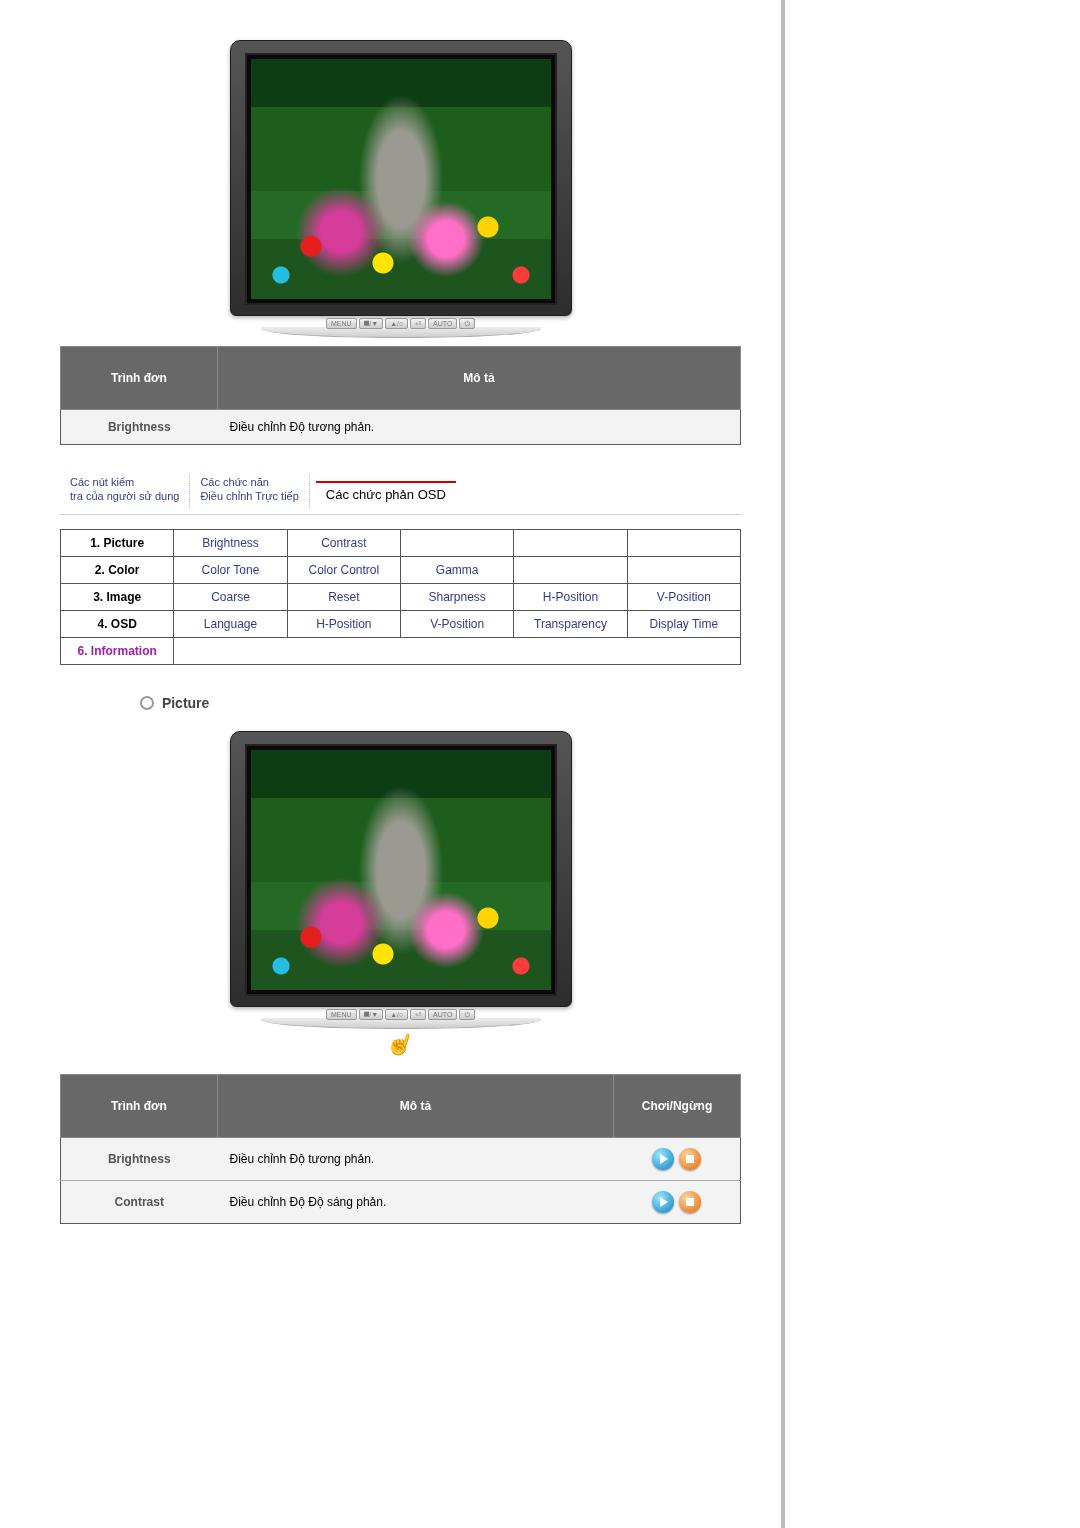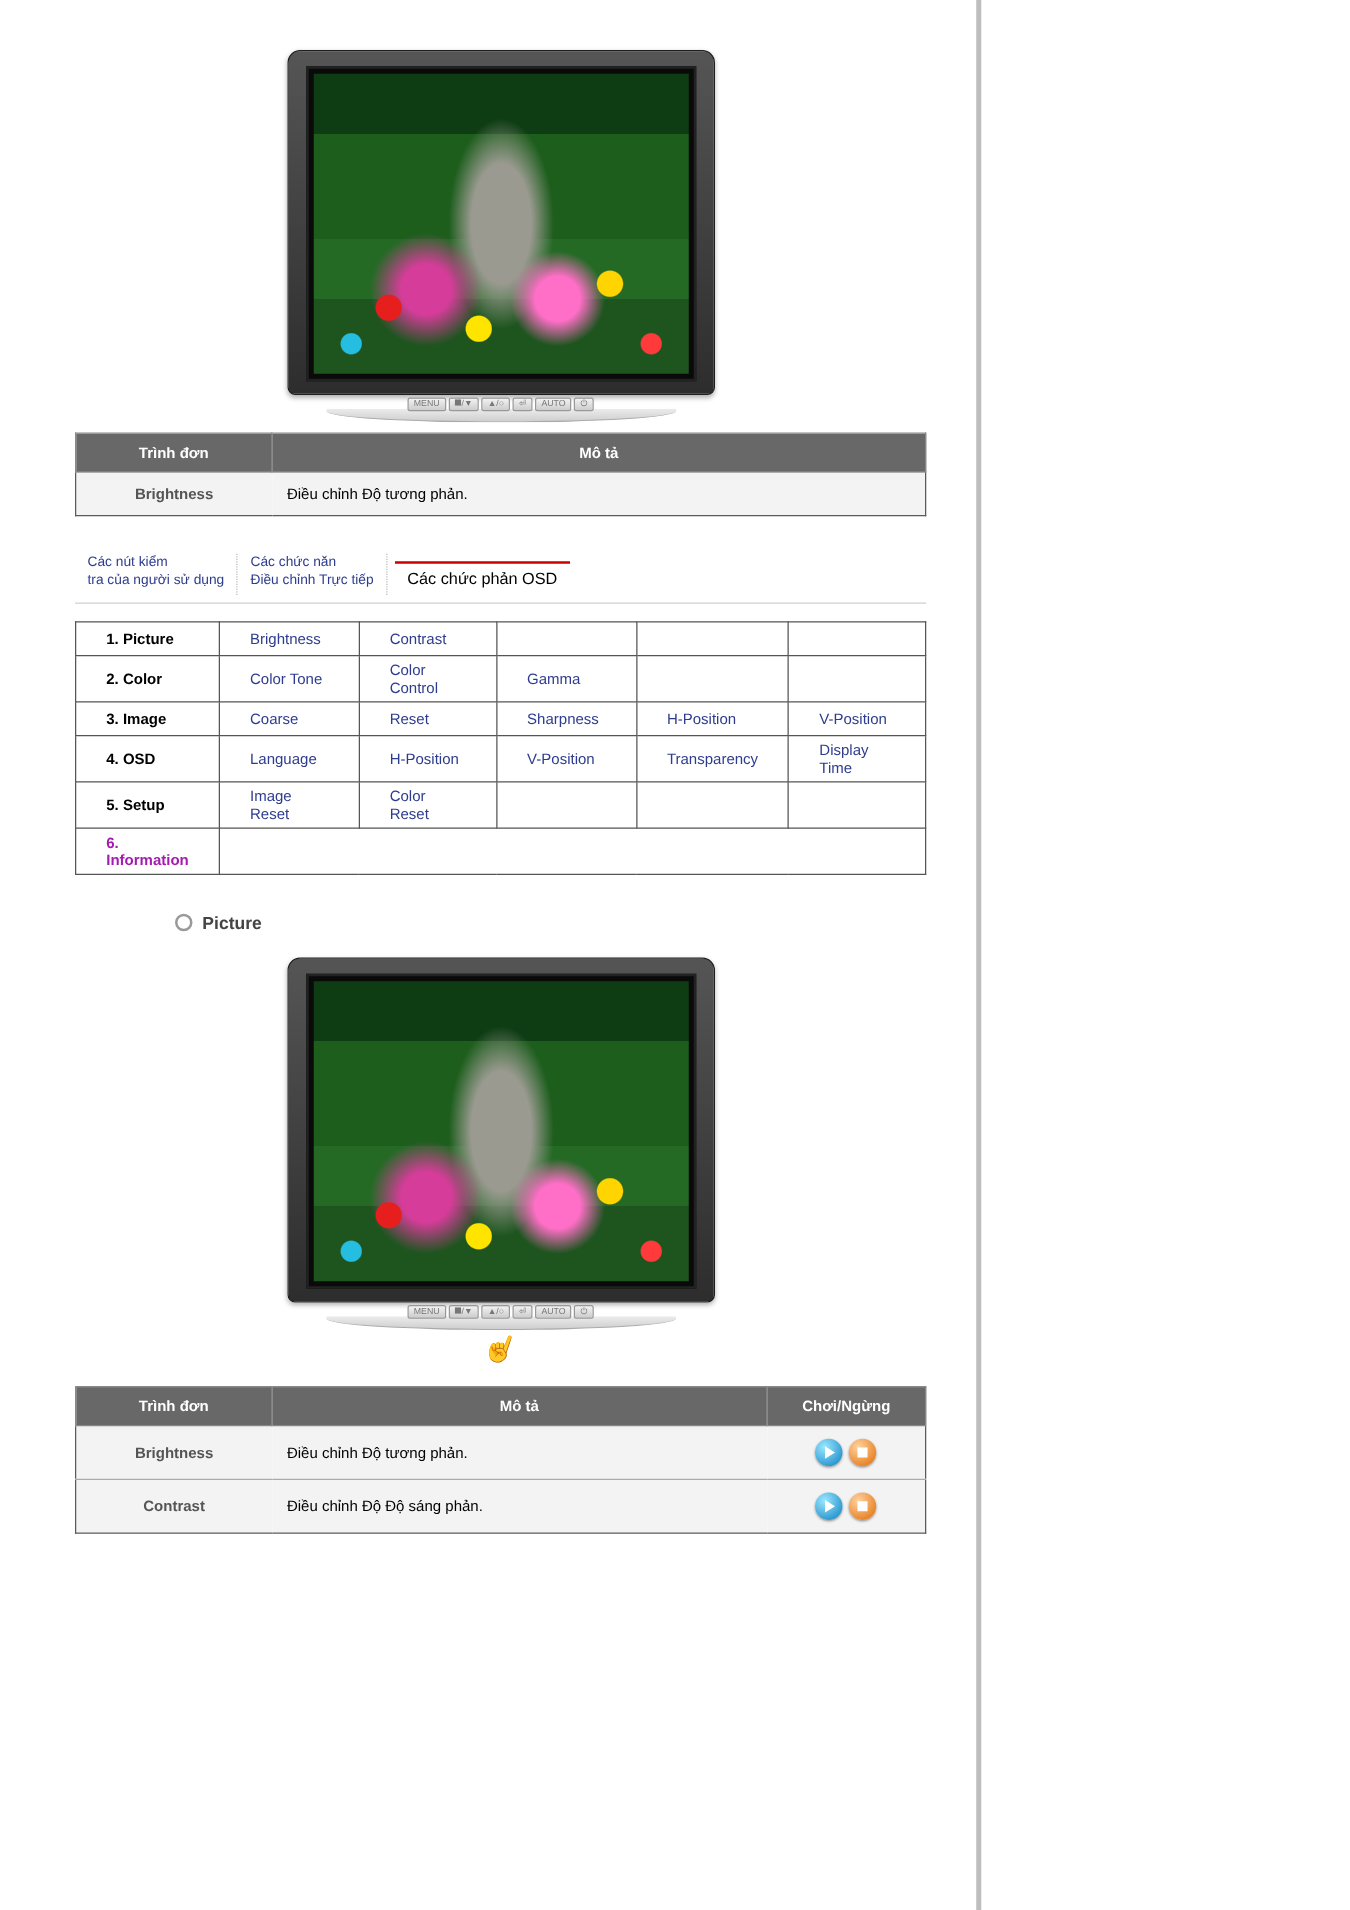--- a/index.html
+++ b/index.html
@@ -105,21 +105,21 @@
     width: 100%;
     border-collapse: collapse;
     margin: 10px 0 20px;
     border: 1px solid #5a5a5a;
   }
   table.desc th {
     background: #686868;
     color: #fff;
     font-weight: bold;
     font-size: 12px;
-    padding: 8px 8px;
+    padding: 24px 8px;
     border: 1px solid #888;
     text-align: center;
   }
   table.desc td {
     background: #f3f3f3;
     padding: 10px 12px;
     border-top: 1px solid #aaa;
     font-size: 12px;
     vertical-align: middle;
   }
@@ -192,23 +192,23 @@
 
   
   table.menu-grid {
     width: 100%;
     border-collapse: collapse;
     margin: 14px 0 30px;
     border: 1px solid #555;
   }
   table.menu-grid td {
     border: 1px solid #555;
-    padding: 4px 24px;
+    padding: 4px 14px;
     font-size: 12px;
-    text-align: left;
+    text-align: center;
     width: 16.6%;
     height: 18px;
   }
   .cat-label { font-weight: bold; color: #000; }
   .cat-label.active { color: #a21caf; }
   .link { color: #2e3c8e; }
 
   
   .section-head {
     margin: 20px 0 0 80px;
@@ -298,28 +298,20 @@
       <td><span class="link">H-Position</span></td>
       <td><span class="link">V-Position</span></td>
     </tr>
     <tr>
       <td class="cat-label">4. OSD</td>
       <td><span class="link">Language</span></td>
       <td><span class="link">H-Position</span></td>
       <td><span class="link">V-Position</span></td>
       <td><span class="link">Transparency</span></td>
       <td><span class="link">Display Time</span></td>
-    </tr>
-    <tr>
-      <td class="cat-label">5. Setup</td>
-      <td><span class="link">Image Reset</span></td>
-      <td><span class="link">Color Reset</span></td>
-      <td></td>
-          <td></td>
-          <td></td>
     </tr>
     <tr>
       <td class="cat-label active">6. Information</td>
       <td colspan="5"></td>
     </tr>
   </tbody>
     </table>
 
   <div class="section-head">
     <span class="bullet"></span>

